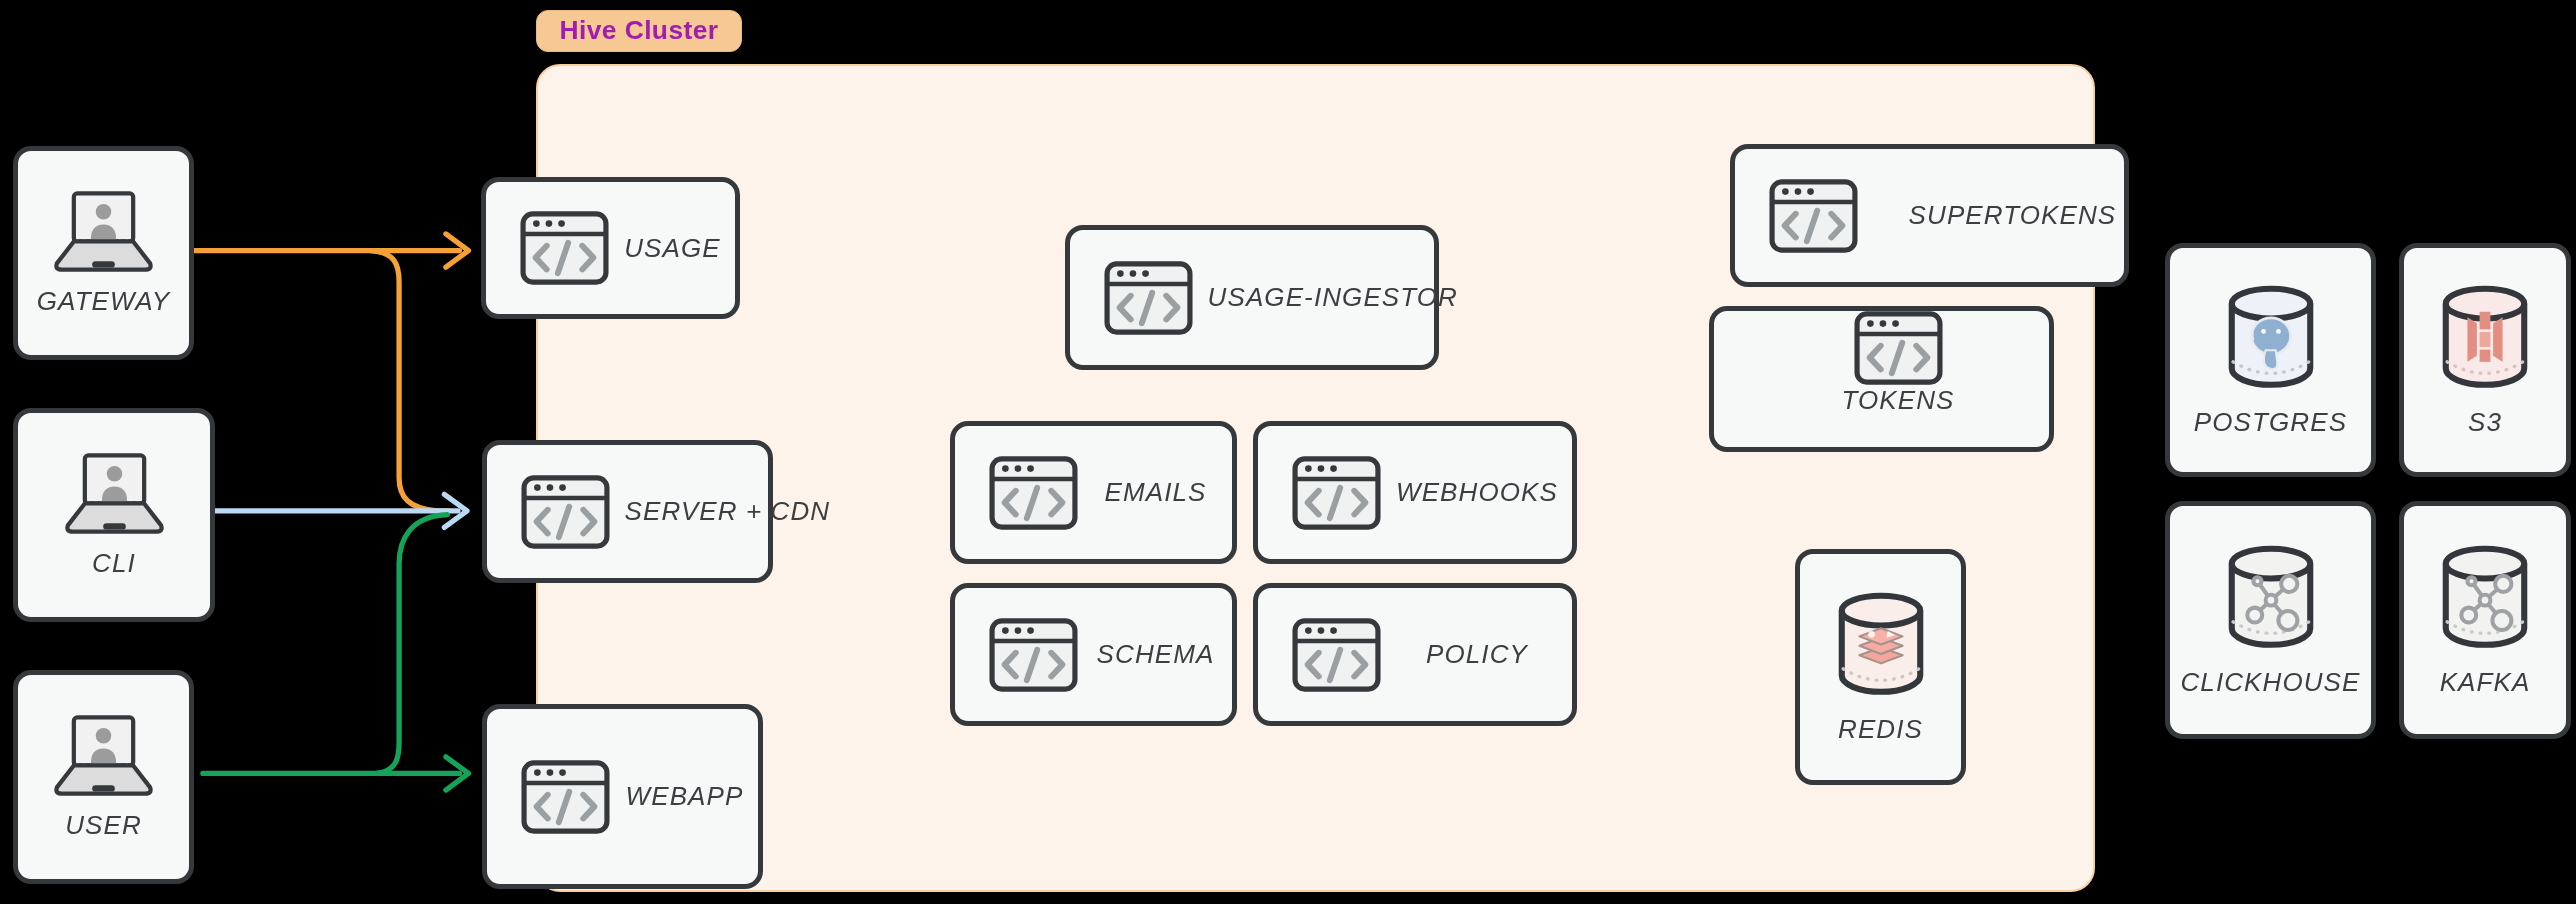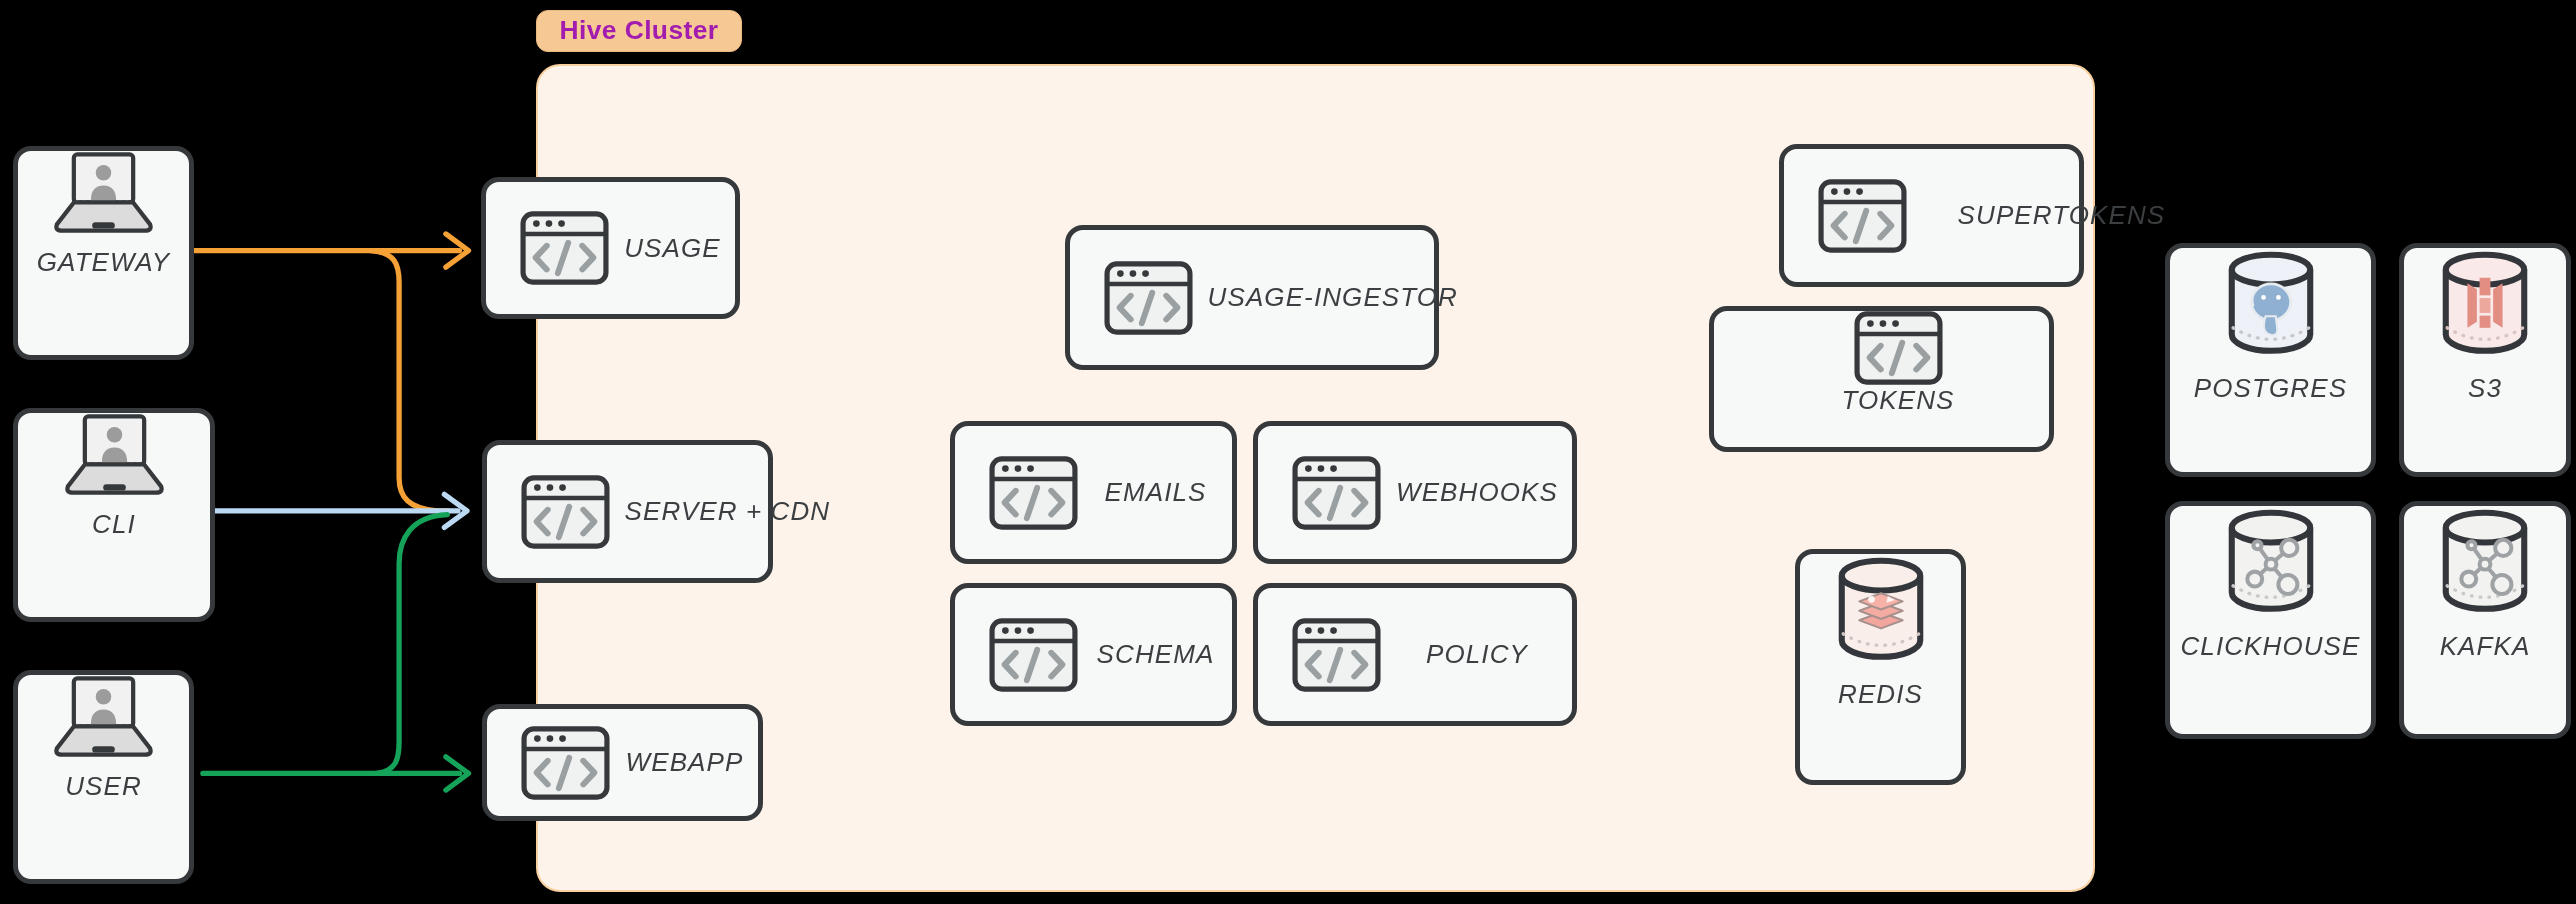--- a/index.html
+++ b/index.html
@@ -7,21 +7,21 @@
           font-family:"Liberation Sans",sans-serif;}
 
   
   .node{position:absolute;box-sizing:border-box;background:#f7f8f8;border:5.3px solid #36393b;
         border-radius:18px;display:flex;align-items:center;z-index:4;}
   .node .label{font-style:italic;color:#3c3f41;font-size:26px;letter-spacing:1.1px;
                white-space:nowrap;}
   .svc{flex-direction:row;padding-left:33px;}
   .svc .icon{flex:0 0 auto;}
   .svc .label{flex:1;text-align:center;padding:0 13.6px;}
-  .tall{flex-direction:column;gap:10px;}
+  .tall{flex-direction:column;justify-content:center;gap:10px;}
 
   
   .cluster{position:absolute;left:536px;top:64px;width:1559px;height:828px;box-sizing:border-box;
            background:#fdf3ea;border:2.3px solid #f8cf9e;border-radius:24px;z-index:1;}
   .cluster-tag{position:absolute;left:536px;top:9.8px;height:42px;box-sizing:border-box;
                background:#f6c894;border:1.5px solid #eab87c;border-radius:12px;
                display:flex;align-items:center;padding:0 22.6px;z-index:5;}
   .cluster-tag .tag-label{font-size:26.4px;font-weight:600;color:#a21caf;letter-spacing:0.4px;}
 
   
@@ -127,21 +127,21 @@
         <g stroke="#9aa0a2" stroke-width="8" fill="none" stroke-linecap="round" stroke-linejoin="round">
           <path d="M36,47 L21,63 L36,79"></path>
             <path d="M65,43 L51,84"></path>
             <path d="M84,47 L99,63 L84,79"></path>
         </g>
       </svg>
     </span>
     <span class="label">SERVER + CDN</span>
   </div>
 
-  <div class="node svc" style="left:482px;top:704px;width:281px;height:117px;">
+  <div class="node svc" style="left:482px;top:704px;width:281px;height:185px;">
     <span class="icon">
       <svg width="91" height="74" viewBox="0 0 120 100">
         <rect x="4" y="4" width="112" height="92" rx="13" fill="#f0f1f1" stroke="#36393b" stroke-width="7"></rect>
         <line x1="5" y1="31" x2="115" y2="31" stroke="#36393b" stroke-width="6"></line>
         <circle cx="22" cy="17" r="4.5" fill="#36393b"></circle>
           <circle cx="39" cy="17" r="4.5" fill="#36393b"></circle>
           <circle cx="56" cy="17" r="4.5" fill="#36393b"></circle>
         <g stroke="#9aa0a2" stroke-width="8" fill="none" stroke-linecap="round" stroke-linejoin="round">
           <path d="M36,47 L21,63 L36,79"></path>
             <path d="M65,43 L51,84"></path>
@@ -235,21 +235,21 @@
         <g stroke="#9aa0a2" stroke-width="8" fill="none" stroke-linecap="round" stroke-linejoin="round">
           <path d="M36,47 L21,63 L36,79"></path>
             <path d="M65,43 L51,84"></path>
             <path d="M84,47 L99,63 L84,79"></path>
         </g>
       </svg>
     </span>
     <span class="label">POLICY</span>
   </div>
 
-  <div class="node svc" style="left:1779px;top:144px;width:305px;height:143px;gap:36px;">
+  <div class="node svc" style="left:1730px;top:144px;width:399px;height:143px;gap:36px;">
     <span class="icon">
       <svg width="91" height="74" viewBox="0 0 120 100">
         <rect x="4" y="4" width="112" height="92" rx="13" fill="#f0f1f1" stroke="#36393b" stroke-width="7"></rect>
         <line x1="5" y1="31" x2="115" y2="31" stroke="#36393b" stroke-width="6"></line>
         <circle cx="22" cy="17" r="4.5" fill="#36393b"></circle>
           <circle cx="39" cy="17" r="4.5" fill="#36393b"></circle>
           <circle cx="56" cy="17" r="4.5" fill="#36393b"></circle>
         <g stroke="#9aa0a2" stroke-width="8" fill="none" stroke-linecap="round" stroke-linejoin="round">
           <path d="M36,47 L21,63 L36,79"></path>
             <path d="M65,43 L51,84"></path>

